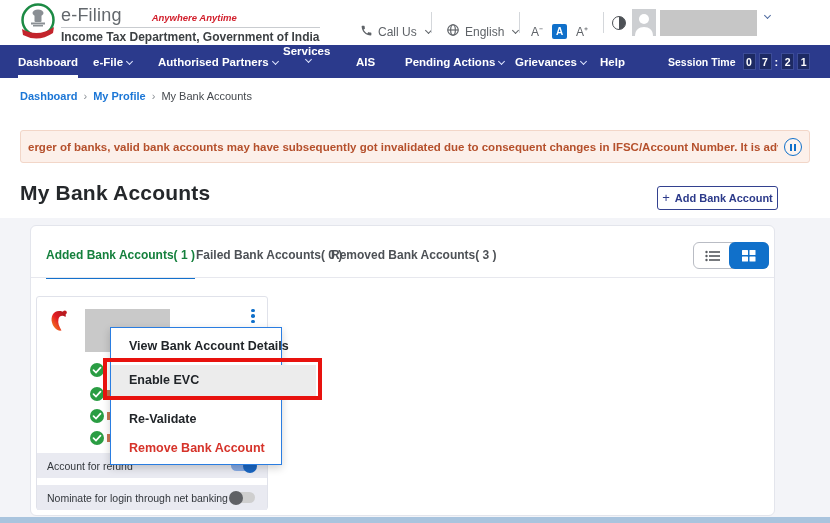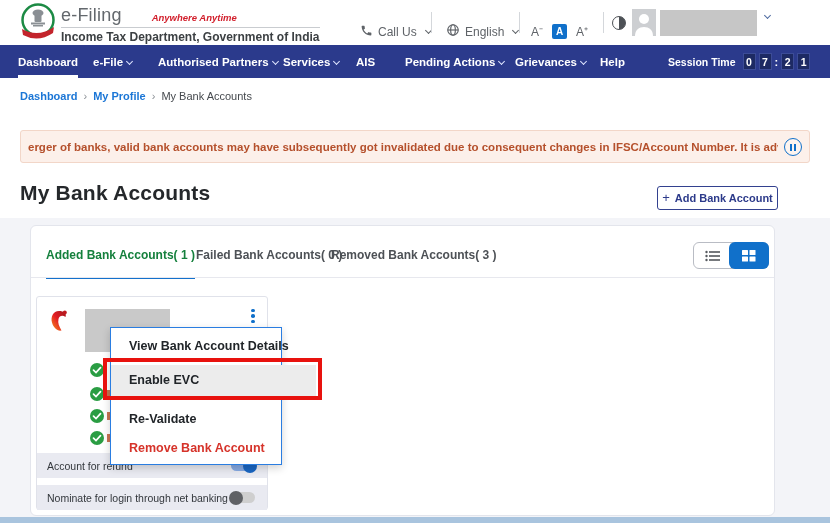--- a/index.html
+++ b/index.html
@@ -168,21 +168,21 @@
         <span>Dashboard</span>
       </div>
     <div class="nav-item" style="left:93px;">
         <span>e-File</span>
         <span class="caret"></span>
       </div>
     <div class="nav-item" style="left:158px;">
         <span>Authorised Partners</span>
         <span class="caret"></span>
       </div>
-    <div class="nav-item" style="left:283px;">
+    <div class="nav-item" style="left:283px;flex-direction:column;">
         <span>Services</span>
         <span class="caret"></span>
       </div>
     <div class="nav-item" style="left:356px;">
         <span>AIS</span>
       </div>
     <div class="nav-item" style="left:405px;">
         <span>Pending Actions</span>
         <span class="caret"></span>
       </div>

